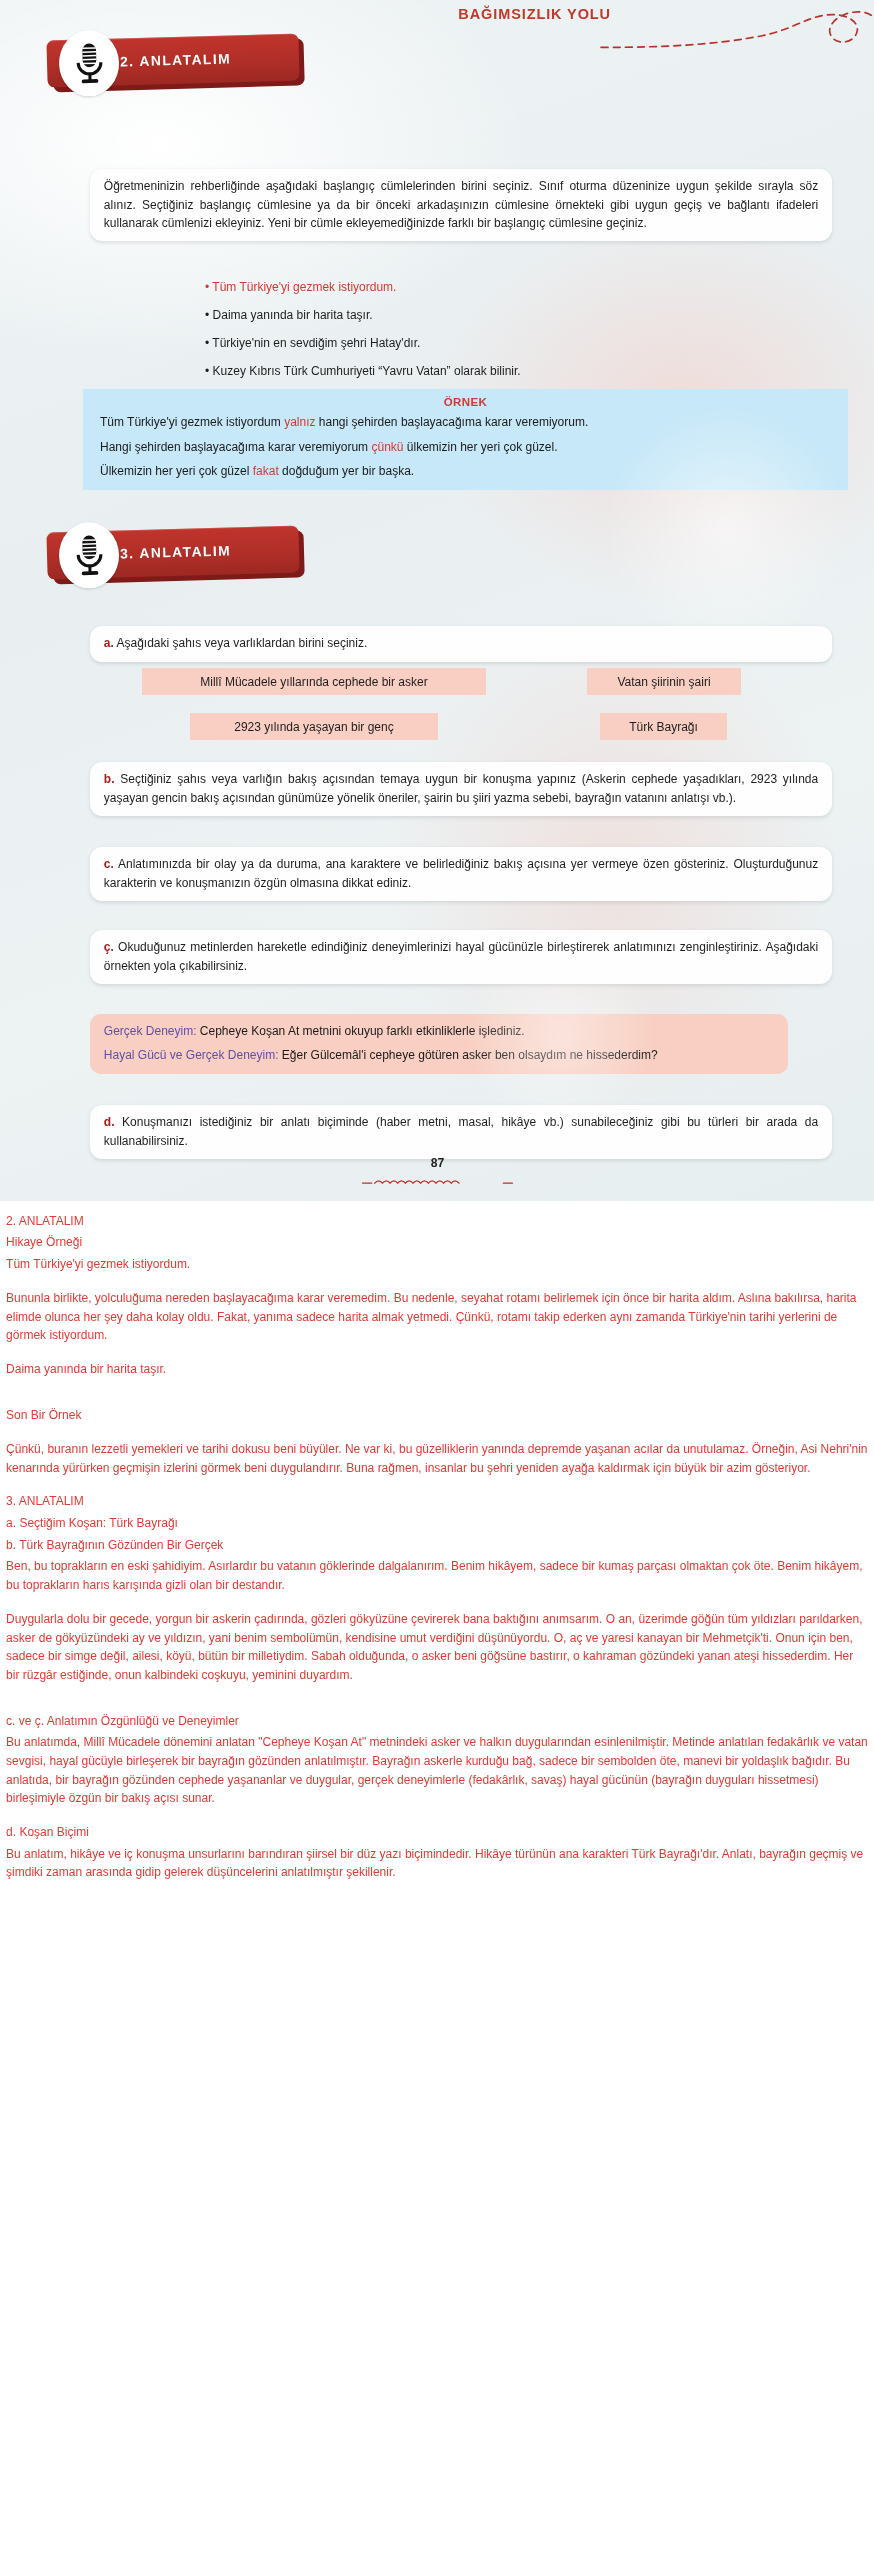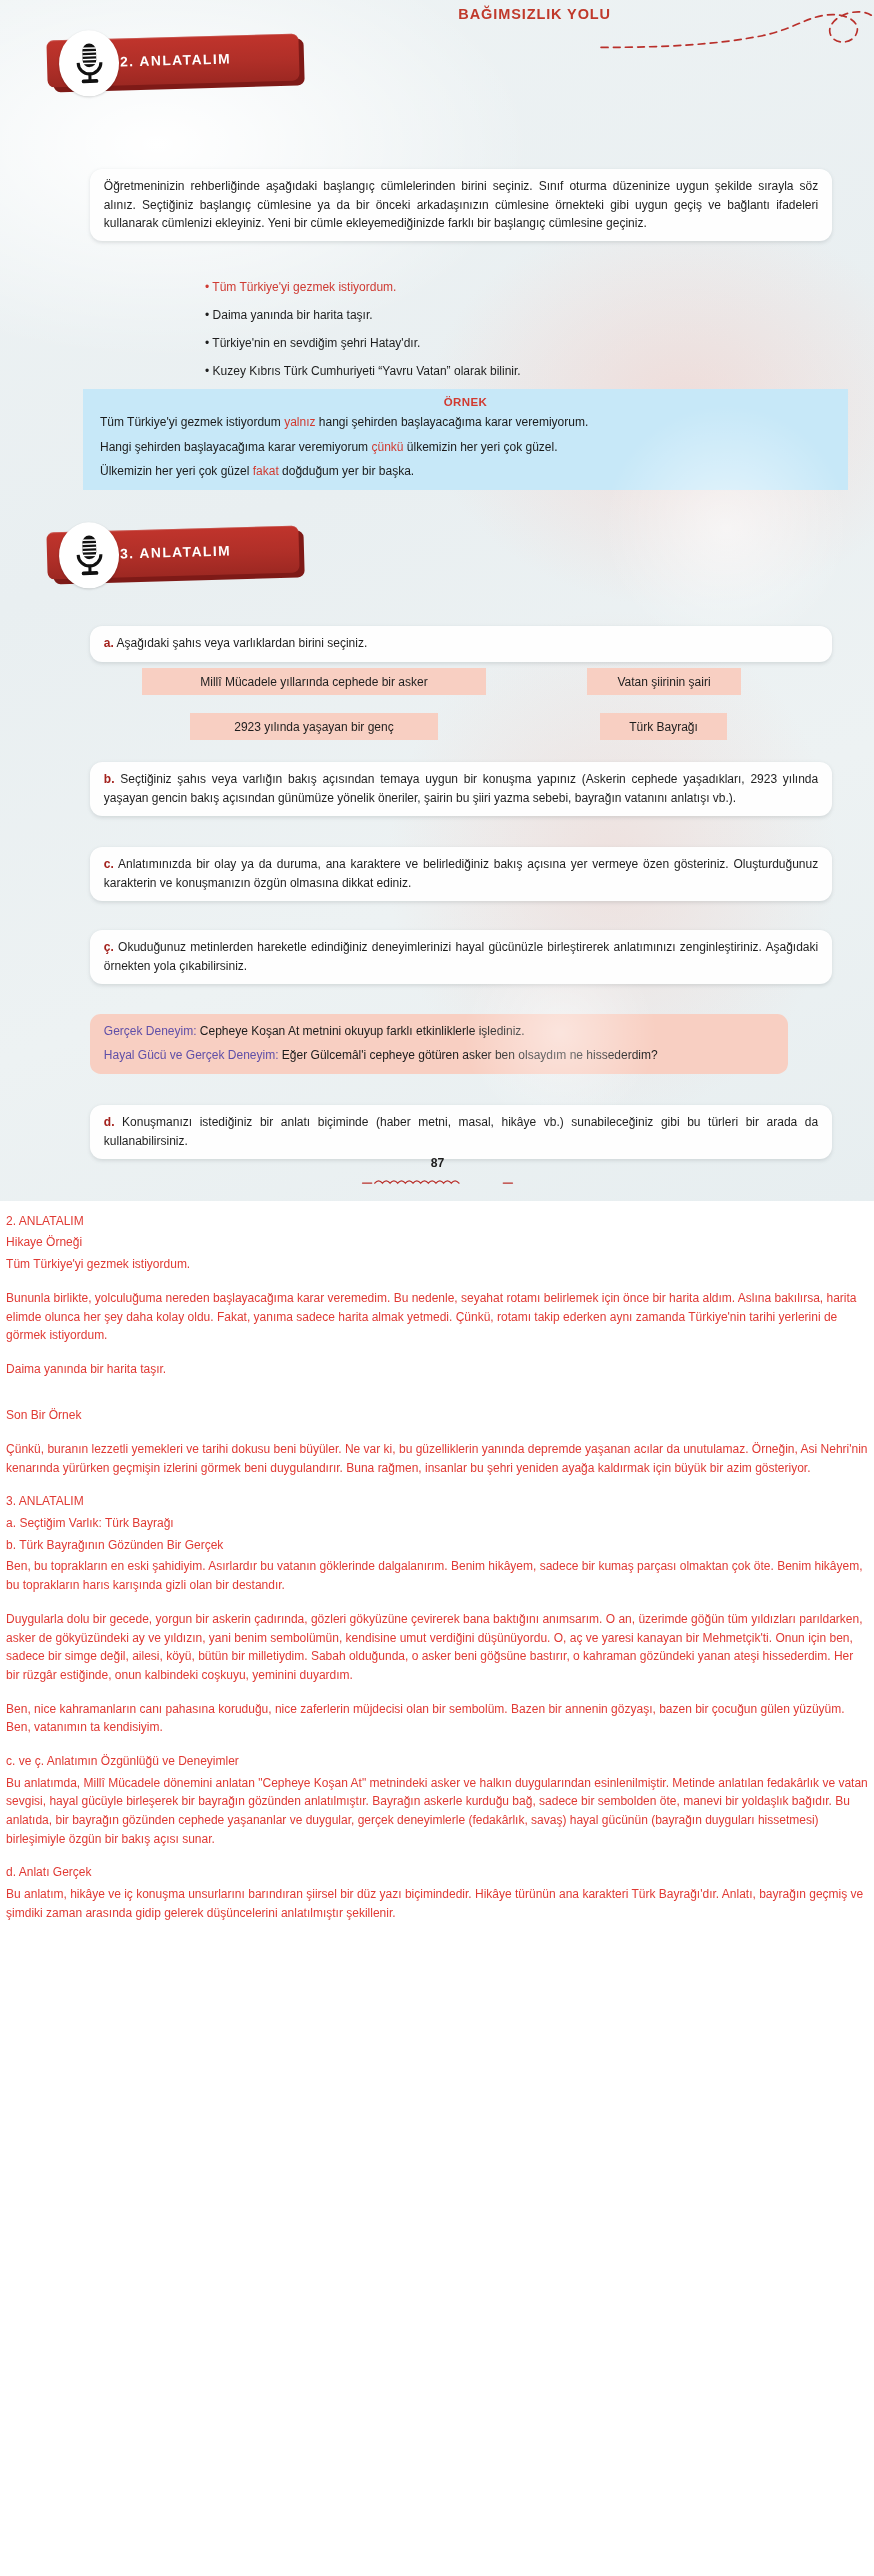--- a/index.html
+++ b/index.html
@@ -299,37 +299,36 @@
     <div class="spacer"></div>
     <p>Son Bir Örnek</p>
     <div class="spacer"></div>
     <p>Çünkü, buranın lezzetli yemekleri ve tarihi dokusu beni büyüler. Ne var ki, bu güzelliklerin yanında depremde yaşanan acılar da unutulamaz. Örneğin, Asi Nehri'nin kenarında yürürken geçmişin izlerini görmek beni duygulandırır. Buna rağmen, insanlar bu şehri yeniden ayağa kaldırmak için büyük bir azim gösteriyor.</p>
   </div>
 
   <div class="spacer"></div>
 
   <div class="block">
     <p>3. ANLATALIM</p>
-    <p>a. Seçtiğim Varlık: Türk Bayrağı</p>
+    <p>a. Seçtiğim Koşan: Türk Bayrağı</p>
     <p>b. Türk Bayrağının Gözünden Bir Gerçek</p>
     <p>Ben, bu toprakların en eski şahidiyim. Asırlardır bu vatanın göklerinde dalgalanırım. Benim hikâyem, sadece bir kumaş parçası olmaktan çok öte. Benim hikâyem, bu toprakların harıs karışında gizli olan bir destandır.</p>
     <div class="spacer"></div>
     <p>Duygularla dolu bir gecede, yorgun bir askerin çadırında, gözleri gökyüzüne çevirerek bana baktığını anımsarım. O an, üzerimde göğün tüm yıldızları parıldarken, asker de gökyüzündeki ay ve yıldızın, yani benim sembolümün, kendisine umut verdiğini düşünüyordu. O, aç ve yaresi kanayan bir Mehmetçik'ti. Onun için ben, sadece bir simge değil, ailesi, köyü, bütün bir milletiydim. Sabah olduğunda, o asker beni göğsüne bastırır, o kahraman gözündeki yanan ateşi hissederdim. Her bir rüzgâr estiğinde, onun kalbindeki coşkuyu, yeminini duyardım.</p>
     <div class="spacer"></div>
-    <p>Ben, nice kahramanların canı pahasına koruduğu, nice zaferlerin müjdecisi olan bir sembolüm. Bazen bir annenin gözyaşı, bazen bir çocuğun gülen yüzüyüm. Ben, vatanımın ta kendisiyim.</p>
   </div>
 
   <div class="spacer"></div>
 
   <div class="block">
     <p>c. ve ç. Anlatımın Özgünlüğü ve Deneyimler</p>
     <p>Bu anlatımda, Millî Mücadele dönemini anlatan "Cepheye Koşan At" metnindeki asker ve halkın duygularından esinlenilmiştir. Metinde anlatılan fedakârlık ve vatan sevgisi, hayal gücüyle birleşerek bir bayrağın gözünden anlatılmıştır. Bayrağın askerle kurduğu bağ, sadece bir sembolden öte, manevi bir yoldaşlık bağıdır. Bu anlatıda, bir bayrağın gözünden cephede yaşananlar ve duygular, gerçek deneyimlerle (fedakârlık, savaş) hayal gücünün (bayrağın duyguları hissetmesi) birleşimiyle özgün bir bakış açısı sunar.</p>
   </div>
 
   <div class="spacer"></div>
 
   <div class="block">
-    <p>d. Anlatı Gerçek</p>
+    <p>d. Koşan Biçimi</p>
     <p>Bu anlatım, hikâye ve iç konuşma unsurlarını barındıran şiirsel bir düz yazı biçimindedir. Hikâye türünün ana karakteri Türk Bayrağı'dır. Anlatı, bayrağın geçmiş ve şimdiki zaman arasında gidip gelerek düşüncelerini anlatılmıştır şekillenir.</p>
   </div>
 
 </div>
 
 
 </body></html>

